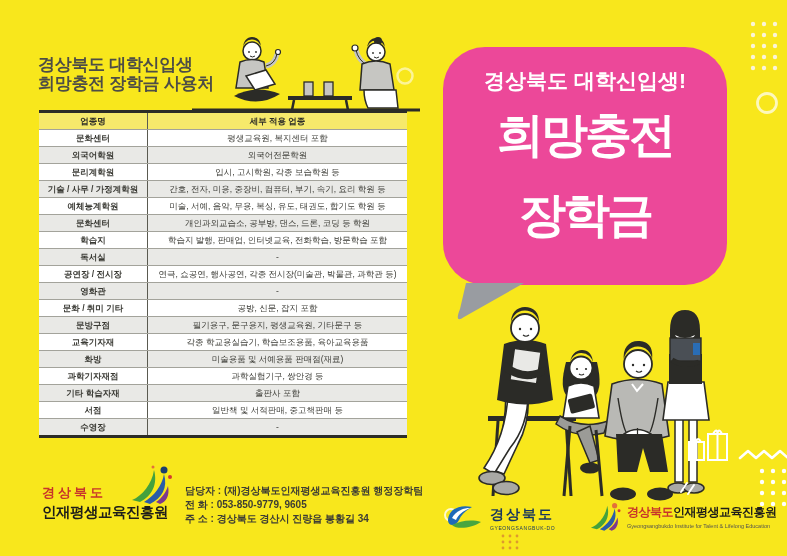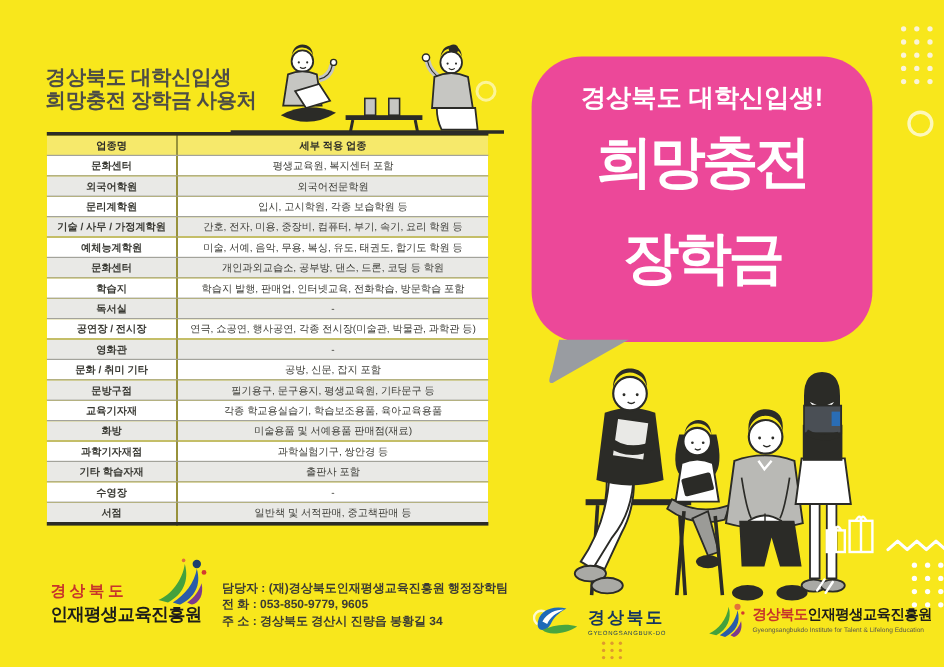--- a/index.html
+++ b/index.html
@@ -187,26 +187,26 @@
         </tr>
       <tr>
           <td class="c1">과학기자재점</td>
           <td>과학실험기구, 쌍안경 등</td>
         </tr>
       <tr>
           <td class="c1">기타 학습자재</td>
           <td>출판사 포함</td>
         </tr>
       <tr>
+          <td class="c1">서점</td>
+          <td>일반책 및 서적판매, 중고책판매 등</td>
+        </tr>
+      <tr>
           <td class="c1">수영장</td>
           <td>-</td>
-        </tr>
-      <tr>
-          <td class="c1">서점</td>
-          <td>일반책 및 서적판매, 중고책판매 등</td>
         </tr>
     </tbody>
   </table>
 
   <div class="left-footer-logo">
     <svg class="footer-emblem" width="46" height="40" viewBox="0 0 46 40">
       <path d="M4,36 C14,32 24,20 26,6 C30,20 24,32 12,38 Z" fill="#44A13D"></path>
       <path d="M16,38 C26,32 34,22 36,10 C40,24 34,34 22,40 Z" fill="#2B5CA8"></path>
       <path d="M28,38 C34,34 38,28 40,22 C42,32 38,38 32,40 Z" fill="#7C3A8D"></path>
       <circle cx="36" cy="6" r="3.5" fill="#1C3E6E"></circle>

